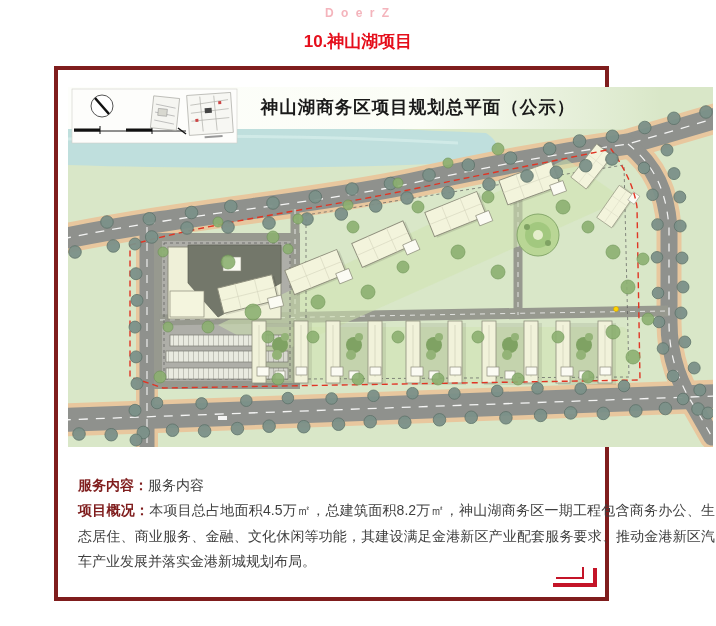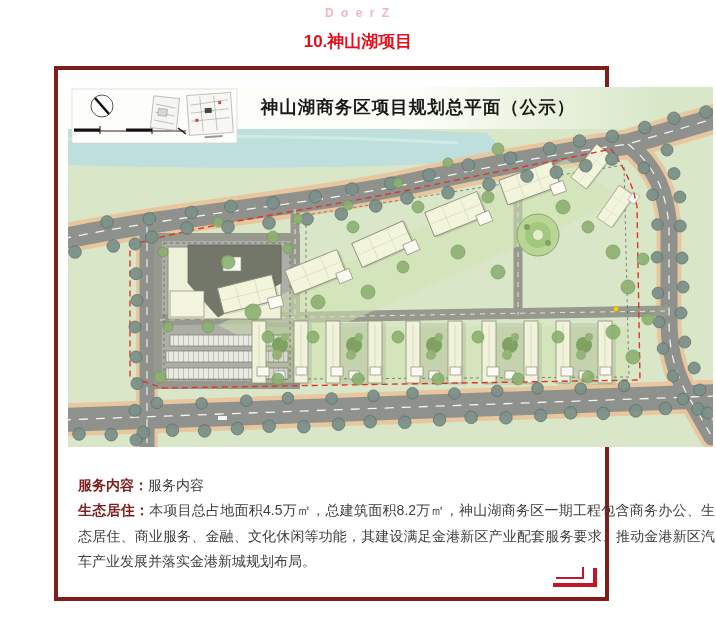--- a/index.html
+++ b/index.html
@@ -329,21 +329,21 @@
             <rect x="-6" y="22" width="18" height="2" fill="#999"></rect>
           </g>
         </g>
 
         <text x="350" y="26" text-anchor="middle" font-size="17.5" font-weight="600" fill="#1a1a1a" letter-spacing="1" font-family="'Liberation Serif','DejaVu Serif',serif">神山湖商务区项目规划总平面（公示）</text>
       </svg>
     </div>
 
     <p class="txt txt-service"><b>服务内容：</b><span>服务内容</span></p>
 
-    <p class="txt txt-overview"><b>生态居住：</b><span>本项目总占地面积4.5万㎡，总建筑面积8.2万㎡，神山湖商务区一期工程包含商务办公、生态居住、商业服务、金融、文化休闲等功能，其建设满足金港新区产业配套服务要求、推动金港新区汽车产业发展并落实金港新城规划布局。</span></p>
+    <p class="txt txt-overview"><b>项目概况：</b><span>本项目总占地面积4.5万㎡，总建筑面积8.2万㎡，神山湖商务区一期工程包含商务办公、生态居住、商业服务、金融、文化休闲等功能，其建设满足金港新区产业配套服务要求、推动金港新区汽车产业发展并落实金港新城规划布局。</span></p>
 
     <div class="corner">
       <i class="c-outer"></i>
       <i class="c-inner"></i>
     </div>
 
   </div>
 </div>
 
 </body></html>

